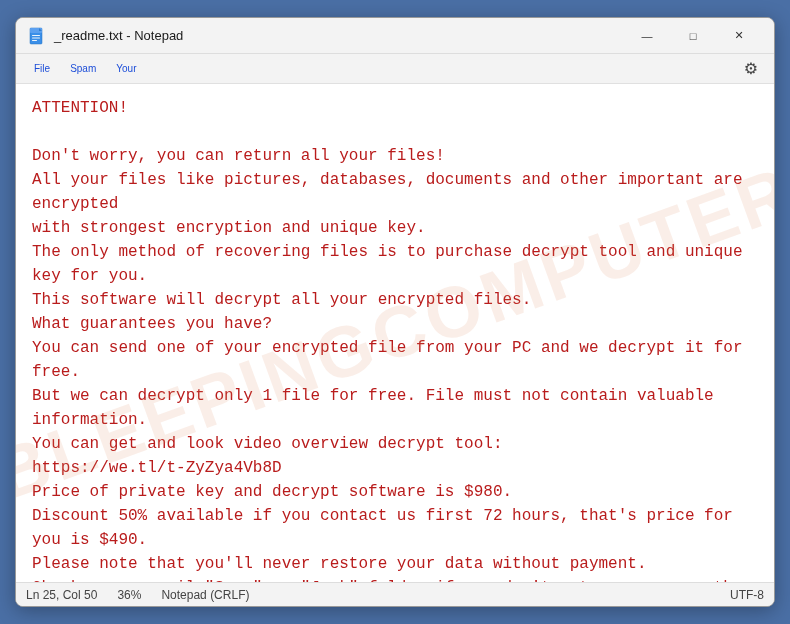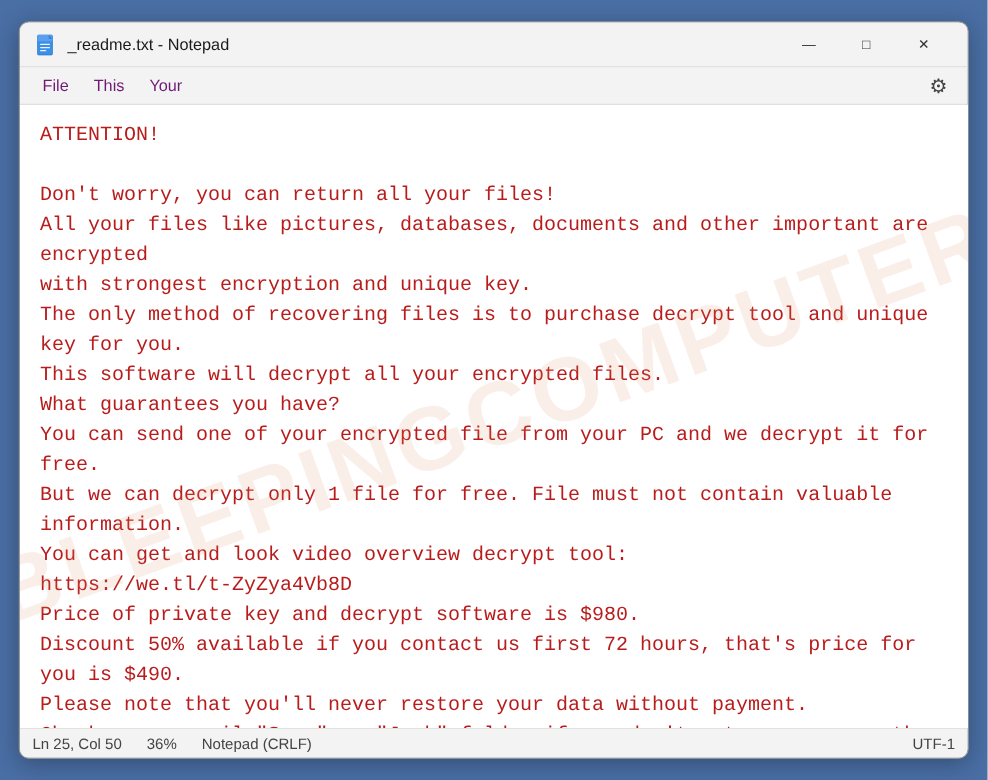--- a/index.html
+++ b/index.html
@@ -82,22 +82,22 @@
       background: #f3f3f3;
       display: flex;
       align-items: center;
       padding: 0 8px;
       border-bottom: 1px solid #e0e0e0;
       flex-shrink: 0;
     }
 
     .menu-item {
       padding: 4px 10px;
-      font-size: 13px;
-      color: #701a75;
+      font-size: 10px;
+      color: #1d4ed8;
       cursor: pointer;
       border-radius: 3px;
     }
 
     .menu-settings {
       margin-left: auto;
       padding: 4px 8px;
       cursor: pointer;
       color: #444;
       font-size: 16px;
@@ -173,21 +173,21 @@
     <span class="title-bar-title">_readme.txt - Notepad</span>
     <div class="window-controls">
       <button class="window-btn">—</button>
       <button class="window-btn">□</button>
       <button class="window-btn close">✕</button>
     </div>
   </div>
 
   <div class="menu-bar">
     <span class="menu-item">File</span>
-    <span class="menu-item">This</span>
+    <span class="menu-item">Spam</span>
     <span class="menu-item">Your</span>
     <span class="menu-settings">⚙</span>
   </div>
 
   <div class="editor-area">
     <div class="watermark">BLEEPINGCOMPUTER</div>
     <pre class="editor-content">ATTENTION!
 
 Don't worry, you can return all your files!
 All your files like pictures, databases, documents and other important are encrypted
@@ -212,15 +212,15 @@
 datarestorehelp@airmail.cc
 
 Your personal ID:
 0741J0sieI0ueu6RXA1ZmYUEmDP2HoPifyXqAkr5RsHqIQ1Ru</pre>
   </div>
 
   <div class="status-bar">
     <span class="status-item">Ln 25, Col 50</span>
     <span class="status-item">36%</span>
     <span class="status-item">Notepad (CRLF)</span>
-    <span class="status-item">UTF-1</span>
+    <span class="status-item">UTF-8</span>
   </div>
 </div>
 
 </body></html>

